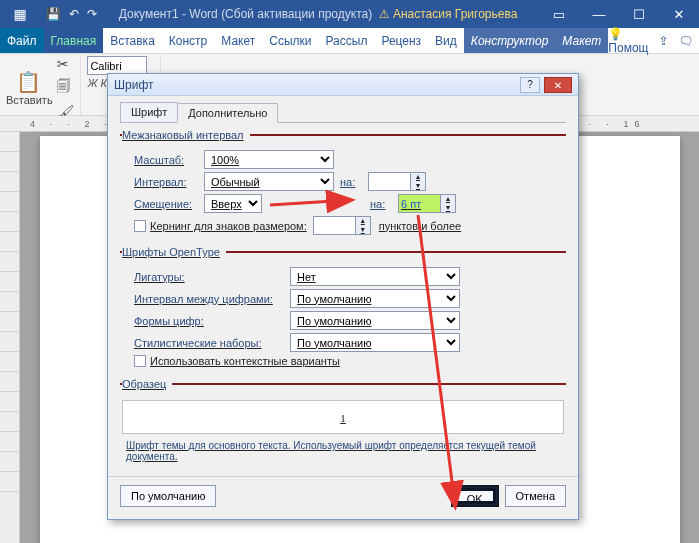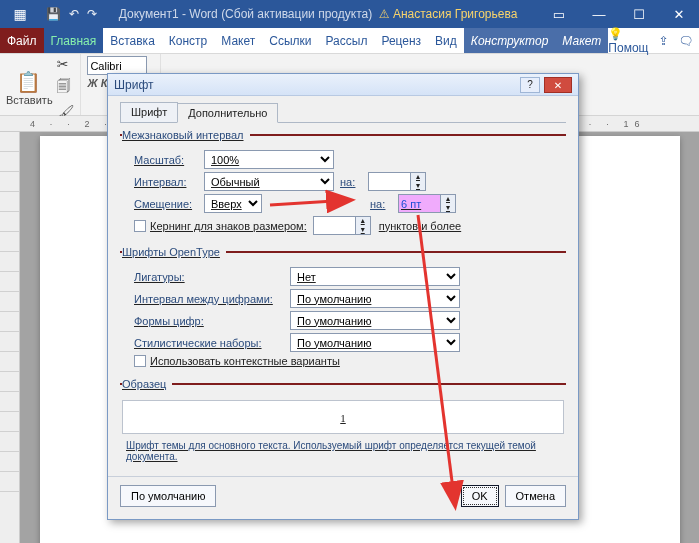--- a/index.html
+++ b/index.html
@@ -12,21 +12,21 @@
 .titlebar .qat span { font-size: 12px; opacity: .9; }
 .titlebar .doc { flex: 1; text-align: center; color: #cfd9ea; }
 .titlebar .doc .warn { color: #cfd9ea; }
 .titlebar .user { color: #f8d36b; margin-right: 6px; }
 .titlebar .wbtns { display: flex; }
 .titlebar .wbtns span { width: 40px; text-align: center; font-size: 13px; }
 
 
 .ribtabs { height: 26px; background: #fff; display: flex; align-items: stretch; font-size: 12px; border-bottom: 1px solid #d9d9d9; }
 .ribtabs .tab { padding: 0 7px; display: flex; align-items: center; color: #2b579a; cursor: default; }
-.ribtabs .tab.file { background: #7f1d1d; color: #fff; }
+.ribtabs .tab.file { background: #0369a1; color: #fff; }
 .ribtabs .tab.active { background: #2b579a; color: #86efac; }
 .ribtabs .tab.extra { background: #4a6ea9; color: #fff; font-style: italic; }
 .ribtabs .spacer { flex: 1; }
 .ribtabs .right { display: flex; align-items: center; gap: 10px; padding-right: 10px; color: #2b579a; }
 .ribtabs .smile { color: #f9c23c; font-size: 16px; }
 
 
 .ribbon { height: 62px; background: #f3f3f3; border-bottom: 1px solid #d4d4d4; display: flex; font-size: 11px; color: #444; }
 .rgroup { border-right: 1px solid #e0e0e0; padding: 2px 6px 0; display: flex; flex-direction: column; }
 .rgroup .body { flex: 1; display: flex; align-items: center; gap: 4px; }
@@ -68,21 +68,21 @@
 .spin .sb { width: 16px; border: 1px solid #8a99b0; background: #e9eef6; font-size: 8px; display: flex; flex-direction: column; }
 .spin .sb span { flex: 1; text-align: center; line-height: 8px; }
 .chk { display: flex; align-items: center; gap: 4px; }
 .chk .box { width: 12px; height: 12px; border: 1px solid #8a99b0; background: #fff; }
 
 .preview { border: 1px solid #bcc3ce; height: 34px; margin: 4px 0; background: #fff; text-align: center; line-height: 34px; font-family: serif; }
 .hint { font-size: 10px; color: #2b4b7c; padding: 2px 4px; }
 
 .dlg-foot { border-top: 1px solid #c8cfda; padding: 8px 12px; display: flex; gap: 6px; align-items: center; }
 .btn { border: 1px solid #8a99b0; background: #f6f8fc; padding: 2px 10px; font-size: 11px; height: 22px; cursor: default; }
-.btn.primary { border: 1px solid #0f172a; outline: 1px dotted #333; outline-offset: -3px; }
+.btn.primary { border: 6px solid #0f172a; outline: 1px dotted #333; outline-offset: -3px; }
 .dlg-foot .sp { flex: 1; }
 
 
 .arrow { position: absolute; pointer-events: none; }
 </style>
 </head>
 <body>
 
 <div class="titlebar">
   <div class="win-icon">▦</div>
@@ -137,21 +137,21 @@
         <span>✂</span>
         <span>🗐</span>
         <span>🖌</span>
       </div>
     </div>
     <div class="lbl">Буфер обмена</div>
   </div>
   <div class="rgroup" style="min-width:80px">
     <div class="body" style="flex-direction:column;align-items:flex-start;gap:2px">
       <div><input type="text" style="width: 60px;" value="Calibri"></div>
-      <div style="font-style:italic;font-weight:bold;color:#555">Ж <i>К</i></div>
+      <div style="font-style:italic;font-weight:normal;color:#555">Ж <i>К</i></div>
     </div>
     <div class="lbl"></div>
   </div>
 </div>
 
 <div class="workarea">
   <div class="ruler">4 · · 2 · · · · · · 2 · · 4 · · 6 · · 8 · · 10 · · 12 · · 14 · · 16</div>
   <div class="vruler">
     <div class="tick"></div>
       <div class="tick"></div>
@@ -204,21 +204,21 @@
               <span>▾</span>
             </div>
           </div>
       </div>
       <div class="row">
         <label>Смещение:</label>
         <select class="combo" style="width:58px"><option>Вверх</option></select>
         <span style="width:96px"></span>
         <label style="width:22px;text-decoration:underline">на:</label>
         <div class="spin">
-            <input type="text" style="color: rgb(26, 79, 214); background: #f0abfc;" value="6 пт">
+            <input type="text" style="color: rgb(26, 79, 214); background: #bef264;" value="6 пт">
             <div class="sb">
               <span>▴</span>
               <span>▾</span>
             </div>
           </div>
       </div>
       <div class="row">
         <div class="chk">
             <span class="box"></span>
             <span>Кернинг для знаков размером:</span>

